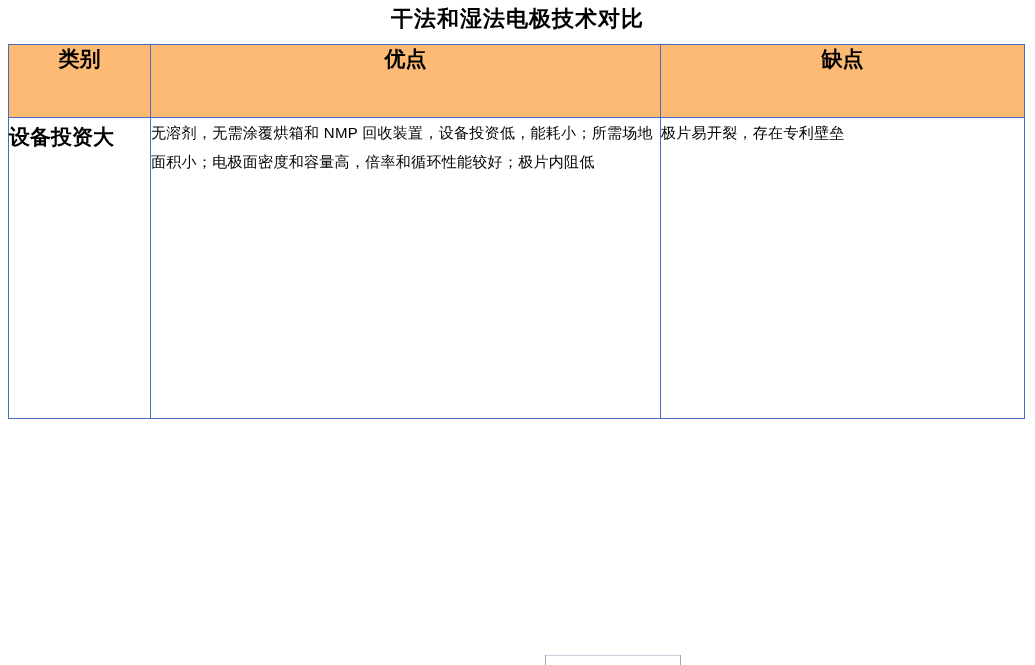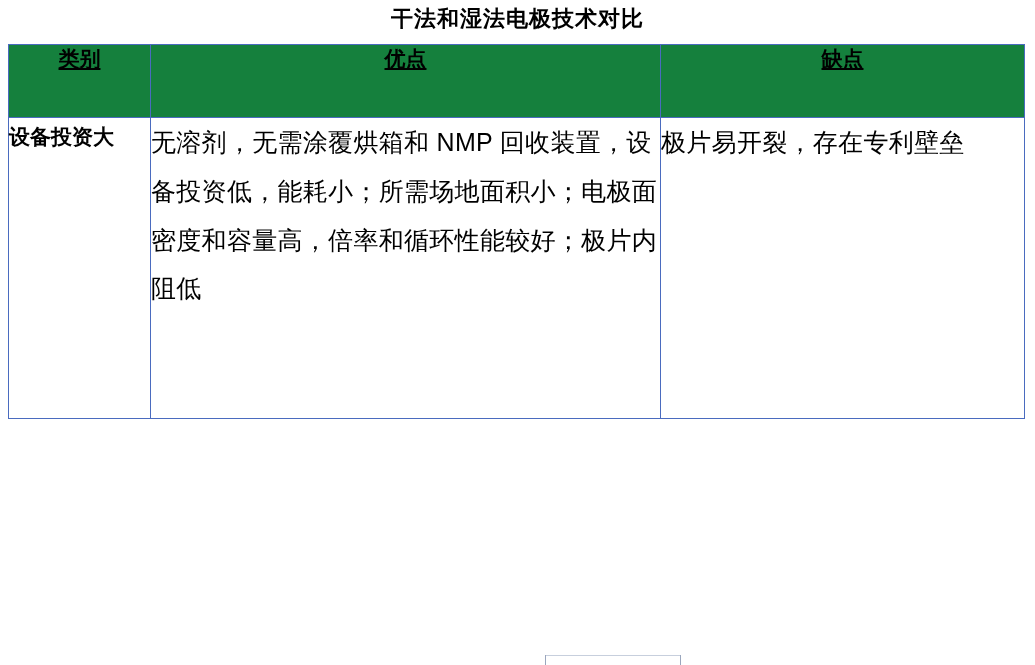--- a/index.html
+++ b/index.html
@@ -35,41 +35,40 @@
     width: 1016px;
     margin: 0 8px;
     table-layout: fixed;
   }
   table.compare td, table.compare th {
     border: 1px solid #4a6bbf;
     vertical-align: top;
     padding: 0;
   }
   thead th {
-    background: #15803d;
+    background: #fdba74;
     height: 72px;
     vertical-align: middle;
     font-size: 21px;
     font-weight: bold;
     color: #000;
-    text-decoration: underline;
   }
   .col-cat { width: 142px; }
   .col-pro { width: 510px; }
   .col-con { width: 364px; }
 
   td.cat-cell {
     font-size: 21px;
     font-weight: bold;
     padding: 16px 0 0 12px;
     line-height: 1.85;
     white-space: nowrap;
   }
   td.text-cell {
-    font-size: 25px;
+    font-size: 15px;
     line-height: 1.95;
     padding: 14px 12px 16px 14px;
     color: #000;
     letter-spacing: 0.3px;
   }
   .row-dry td { height: 300px; }
   .row-wet td { height: 222px; }
 
   .footer-strip {
     position: absolute;

